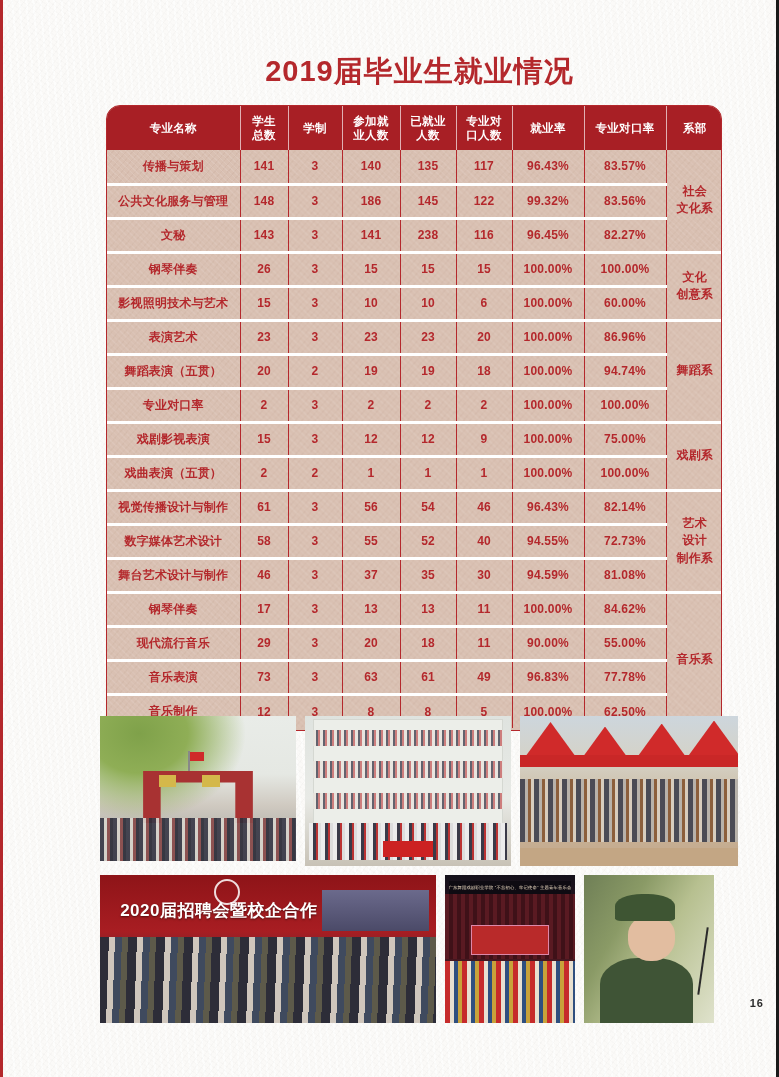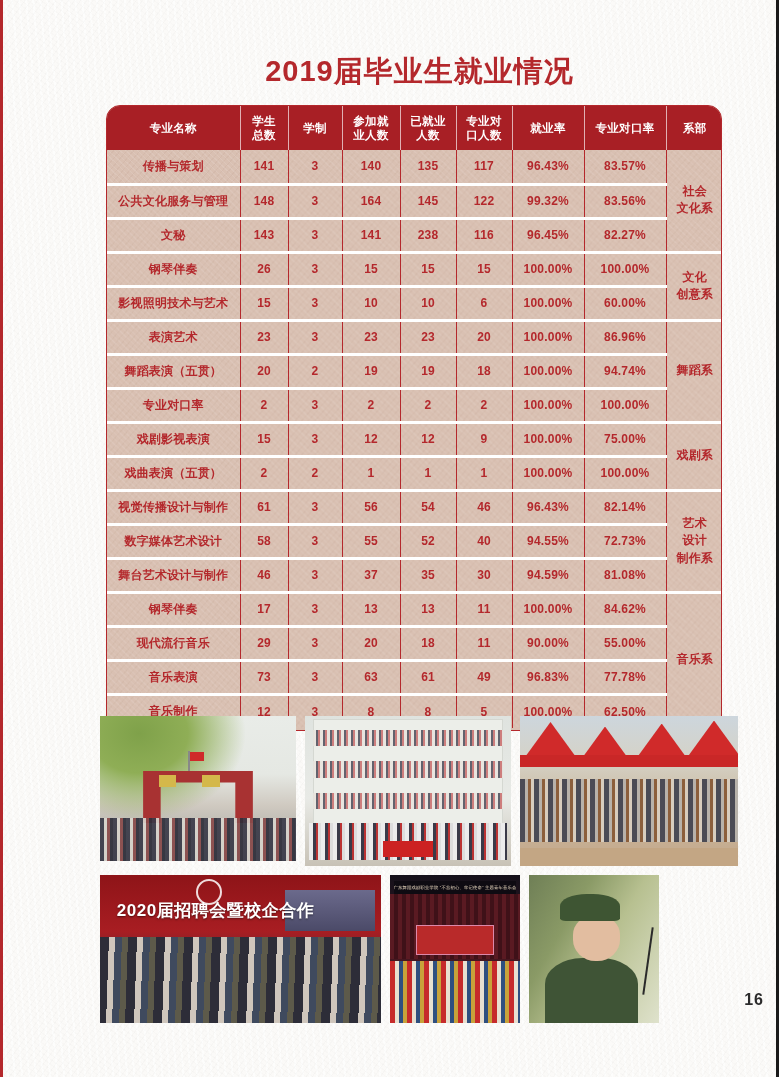--- a/index.html
+++ b/index.html
@@ -151,21 +151,21 @@
     position: relative;
     overflow: hidden;
     background: #cfd4cc;
   }
 
   
   .ph1 { width: 196px; height: 145px; }
   .ph2 { width: 206px; height: 150px; }
   .ph3 { width: 218px; height: 150px; }
   
-  .ph4 { width: 281px; height: 148px; }
+  .ph4 { width: 336px; height: 148px; }
   .ph5 { width: 130px; height: 148px; }
   .ph6 { width: 130px; height: 148px; }
 
   
   .ph1 {
     background:
       radial-gradient(ellipse at 20% 12%, #7fa14a 0%, #8fae56 22%, transparent 48%),
       linear-gradient(to bottom, #e9ece8 0%, #e5e8e3 40%, #cfc9c0 62%, #9aa09a 100%);
   }
   .ph1 .gate {
@@ -359,21 +359,21 @@
     width: 2px; height: 46%;
     background: #2a2a2a;
     transform: rotate(8deg);
   }
 
   
   .page-number {
     position: absolute;
     right: 45px;
     bottom: 68px;
-    font-size: 16px;
+    font-size: 11px;
     font-weight: bold;
     color: #2b2b2b;
     letter-spacing: 1px;
   }
 </style>
 </head>
 <body>
 
 <div class="paper-texture"></div>
 <div class="edge-left"></div>
@@ -433,21 +433,21 @@
             <td>83.57%</td>
             <td class="dept" rowspan="3">
               <div>社会</div>
               <div>文化系</div>
             </td>
           </tr>
           <tr>
             <td class="major">公共文化服务与管理</td>
             <td>148</td>
             <td>3</td>
-            <td>164</td>
+            <td>186</td>
             <td>145</td>
             <td>122</td>
             <td>99.32%</td>
             <td>83.56%</td>
           </tr>
           <tr>
             <td class="major">文秘</td>
             <td>143</td>
             <td>3</td>
             <td>141</td>

